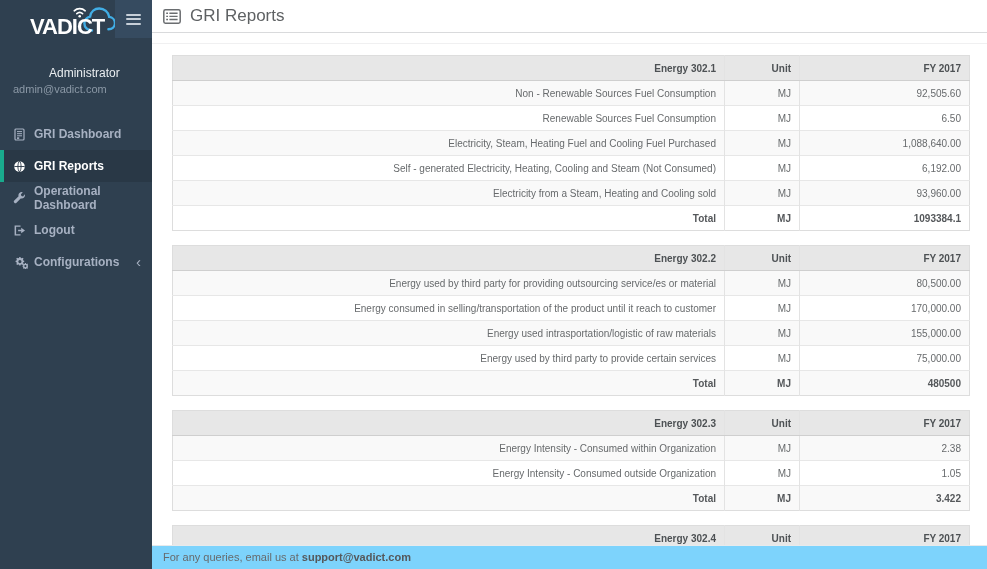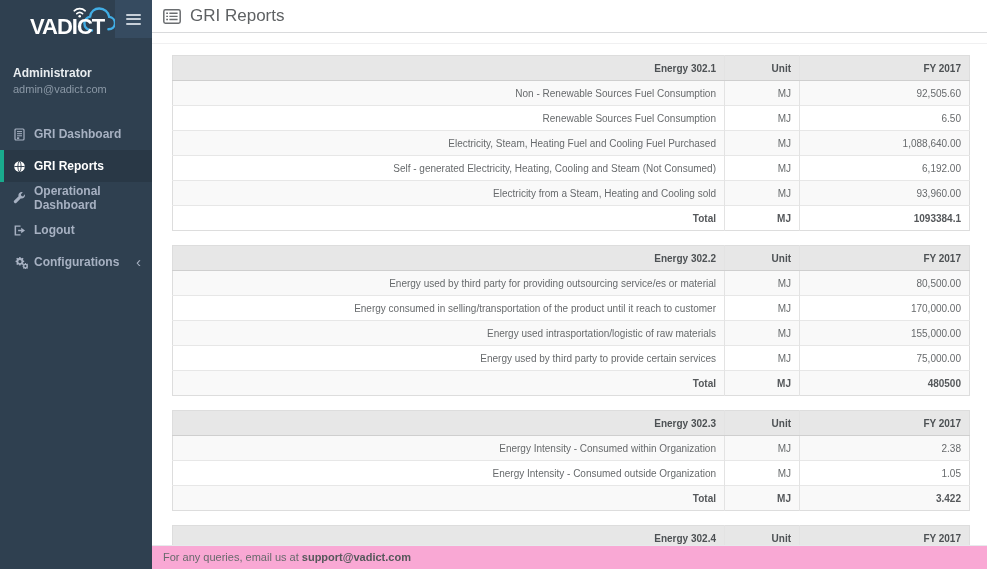--- a/index.html
+++ b/index.html
@@ -9,21 +9,21 @@
 
   
   .sidebar { width:152px; flex:none; background:#2f4050; height:100%; position:relative; }
   .logo-row { position:relative; height:47px;margin-left:21px; }
   .logo { position:absolute; left:7px; top:3px; width:106px; height:40px; cursor:pointer; }
   .logo text { font-family:"Liberation Sans", sans-serif; letter-spacing:-1px; }
   .menu-toggle { position:absolute; top:0; right:0; width:37px; height:38px; background:#364b60;
                  display:flex; align-items:center; justify-content:center; cursor:pointer; }
   .hamburger i { display:block; width:15px; height:2px; background:#c7cfd8; margin:2.5px 0; border-radius:1px; }
   .user { padding:19px 13px 0 13px; }
-  .user-name { font-size:12px; font-weight:bold; color:#e9edf0; }
+  .user-name { font-size:12px; font-weight:normal; color:#e9edf0;margin-left:36px; }
   .user-email { font-size:11px; color:#8b98a6; margin-top:3px; }
   .nav { margin-top:23px; display:block; }
   .nav-item { display:flex; align-items:center; height:32px; padding-left:13px; color:#a7b1c2;
               font-size:12px; font-weight:bold; text-decoration:none; cursor:pointer; }
   .nav-item .nav-icon { width:21px; flex:none; display:inline-flex; align-items:center; }
   .nav-item.active { background:#293846; border-left:4px solid #19aa8d; padding-left:9px; color:#fff; }
   .chev { margin-left:auto; margin-right:11px; font-size:15px; line-height:10px; color:#a7b1c2; font-weight:normal; }
 
   
   .main { flex:1; position:relative; background:#fff; height:100%; }
@@ -40,21 +40,21 @@
   .report-table col.c-unit { width:75px; }
   .report-table col.c-fy { width:170px; }
   .report-table th, .report-table td { font-size:10px; line-height:11px; padding:7px 8px 6px 8px;
       text-align:right; border-left:1px solid #e3e3e3; white-space:nowrap; overflow:hidden; }
   .report-table th:first-child, .report-table td:first-child { border-left:none; }
   .report-table thead th { background:#e7e7e7; color:#4d5154; font-weight:bold; border-bottom:1px solid #cfcfcf; }
   .report-table tbody td { color:#676a6c; border-top:1px solid #e7e7e7; }
   .report-table tbody tr:nth-child(odd) td { background:#f9f9f9; }
   .report-table tbody tr.total-row td { font-weight:bold; color:#55585b;padding-left:36px; }
 
-  .footer { position:absolute; left:0; right:0; bottom:0; height:24px; background:#f9a8d4;
+  .footer { position:absolute; left:0; right:0; bottom:0; height:24px; background:#7dd3fc;
             border-top:1px solid #e7eaec; font-size:11px; color:#676a6c; line-height:23px; padding-left:11px; }
   .footer b { color:#55585b; }
 </style>
 </head>
 <body>
 
 <div class="app">
 
   <aside class="sidebar">
     <div class="logo-row">

